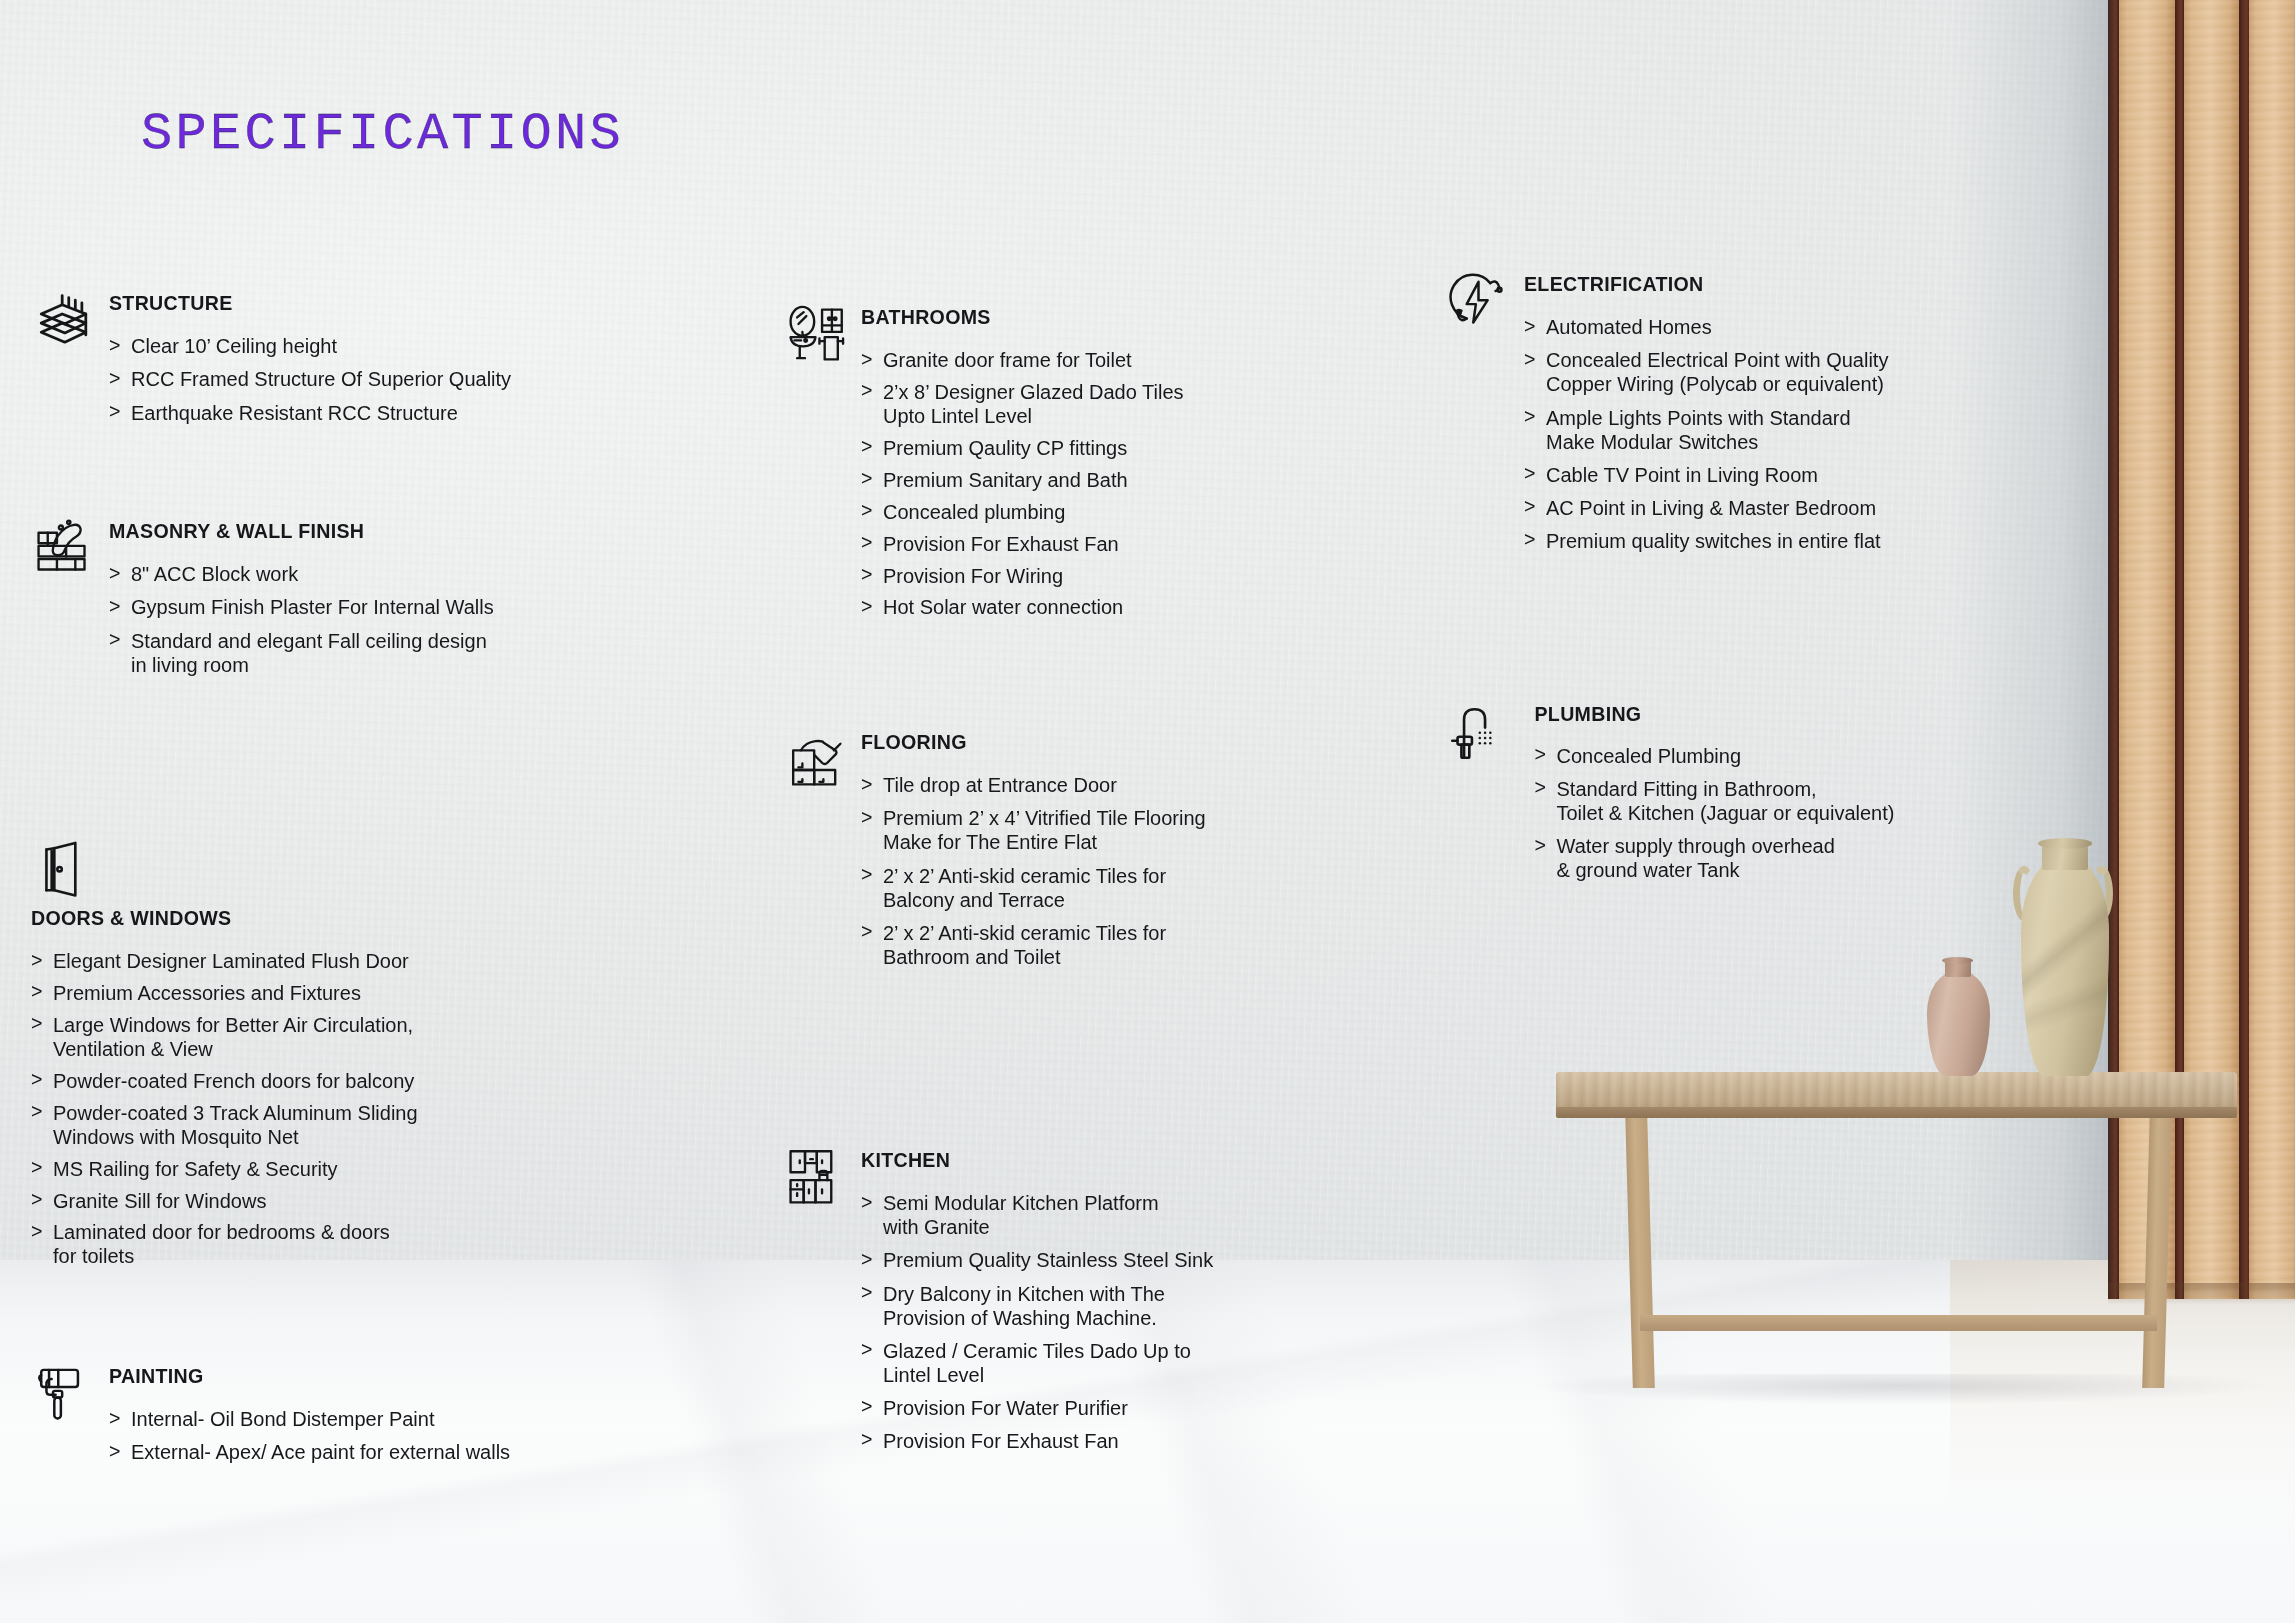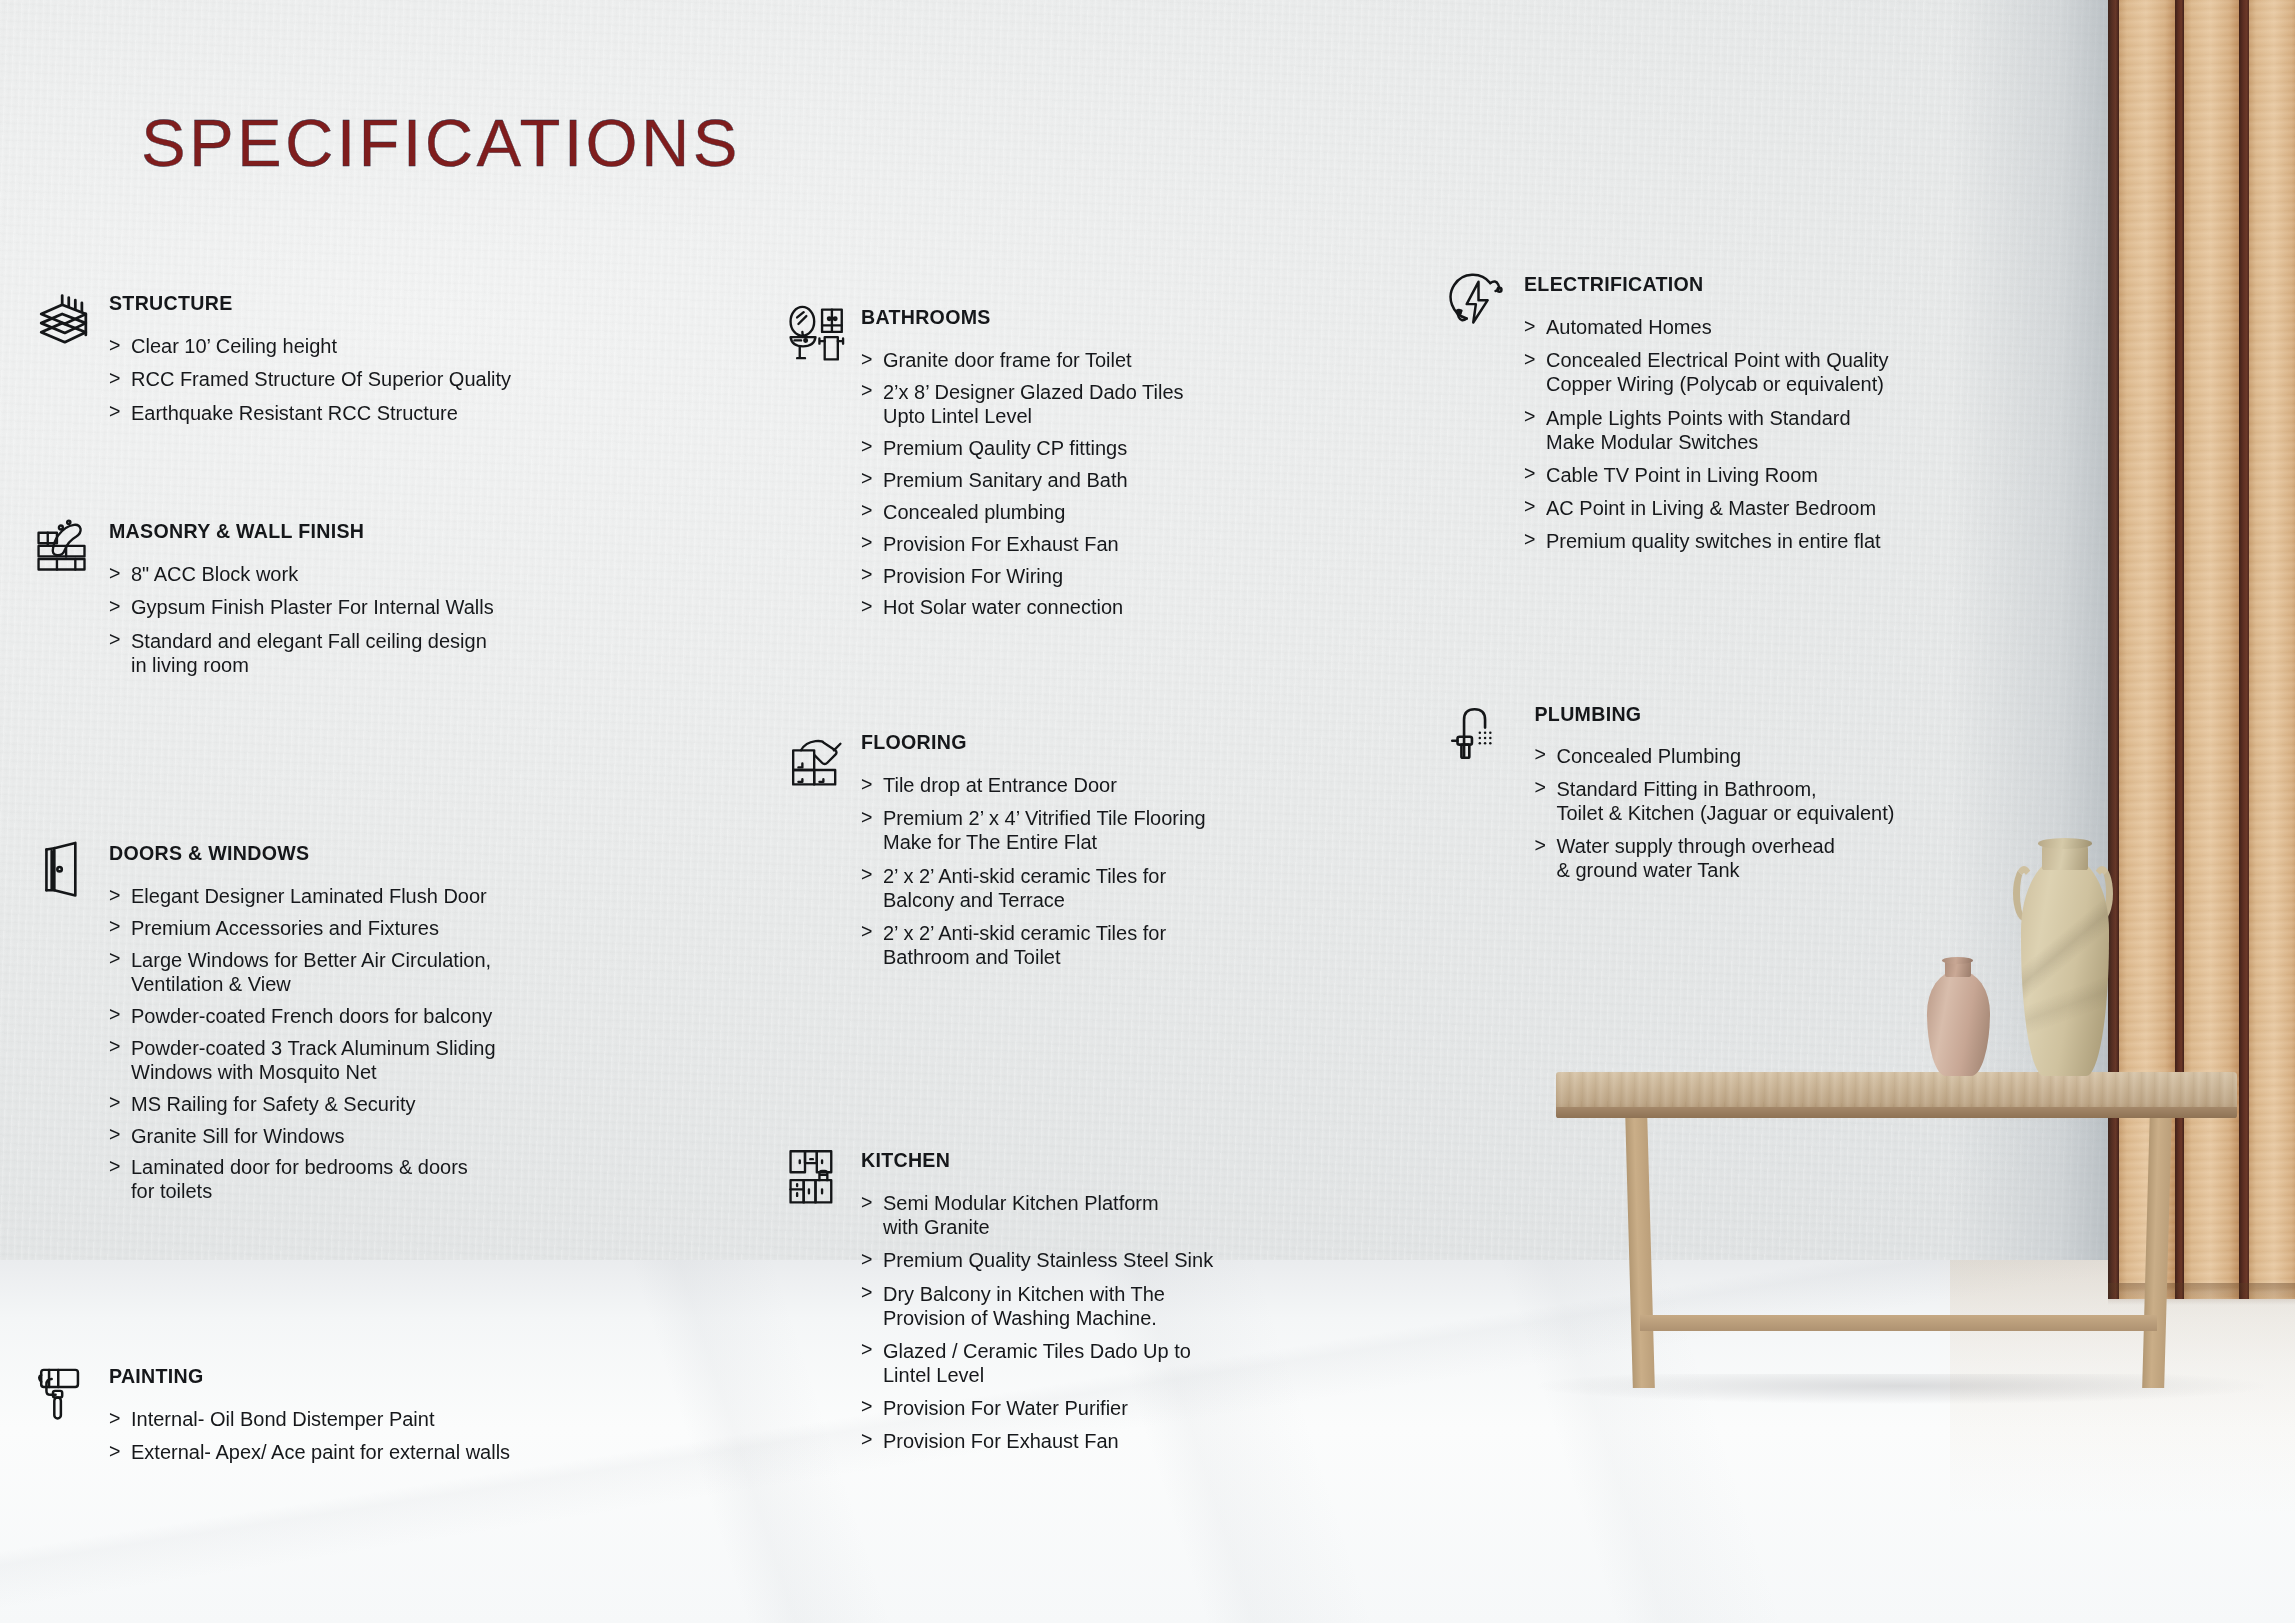--- a/index.html
+++ b/index.html
@@ -139,24 +139,24 @@
   }
   .vase-small-lip {
     position: absolute; left: 18.3px; top: 0; width: 31px; height: 7.2px;
     background: linear-gradient(100deg, #a98a78, #c8a794 45%, #937666);
     border-radius: 50%;
   }
 
   
   .page-title {
     position: absolute; left: 141px; top: 109px;
-    font-family: Liberation Sans, sans-serif;
-    font-size: 67px;
+    font-family: Liberation Mono, monospace;
+    font-size: 52px;
     letter-spacing: 3.3px;
-    color: #7f1d1d;
+    color: #6d28d9;
     line-height: 1;
     -webkit-text-stroke: 0.3px #1d3149;
   }
 
   
   .col { position: absolute; top: 0; }
   .col1 { left: 31px;  width: 733px; }
   .col2 { left: 783px; width: 654px; }
   .col3 { left: 1446px; width: 661px; }
 
@@ -181,21 +181,21 @@
   }
   .sec-list li::before {
     content: '>'; position: absolute; left: 0; top: -0.7px;
     font-size: 19.6px; font-weight: 500; color: #16181b;
   }
   .sec-list li.tight { margin-bottom: 7.9px; }
 
   
   #sec-structure    { top: 289px; left: 0; }
   #sec-masonry      { top: 517px; left: 0; }
-  #sec-doors        { top: 839px; left: 0; }
+  #sec-doors        { top: 839px; left: 0; flex-direction: column; }
   #sec-painting     { top: 1362px; left: 0; }
 
   #sec-bathrooms    { top: 275px;  left: 0; margin-top: 28px; }
   #sec-flooring     { top: 728px; left: 0; }
   #sec-kitchen      { top: 1146px; left: 0; }
 
   #sec-electrif     { top: 270px;  left: 0; }
   #sec-plumbing     { top: 700px; left: 0; }
   #sec-plumbing .sec-body { padding-left: 10.5px; }
   #sec-plumbing .sec-head { margin-bottom: 18.3px; }

